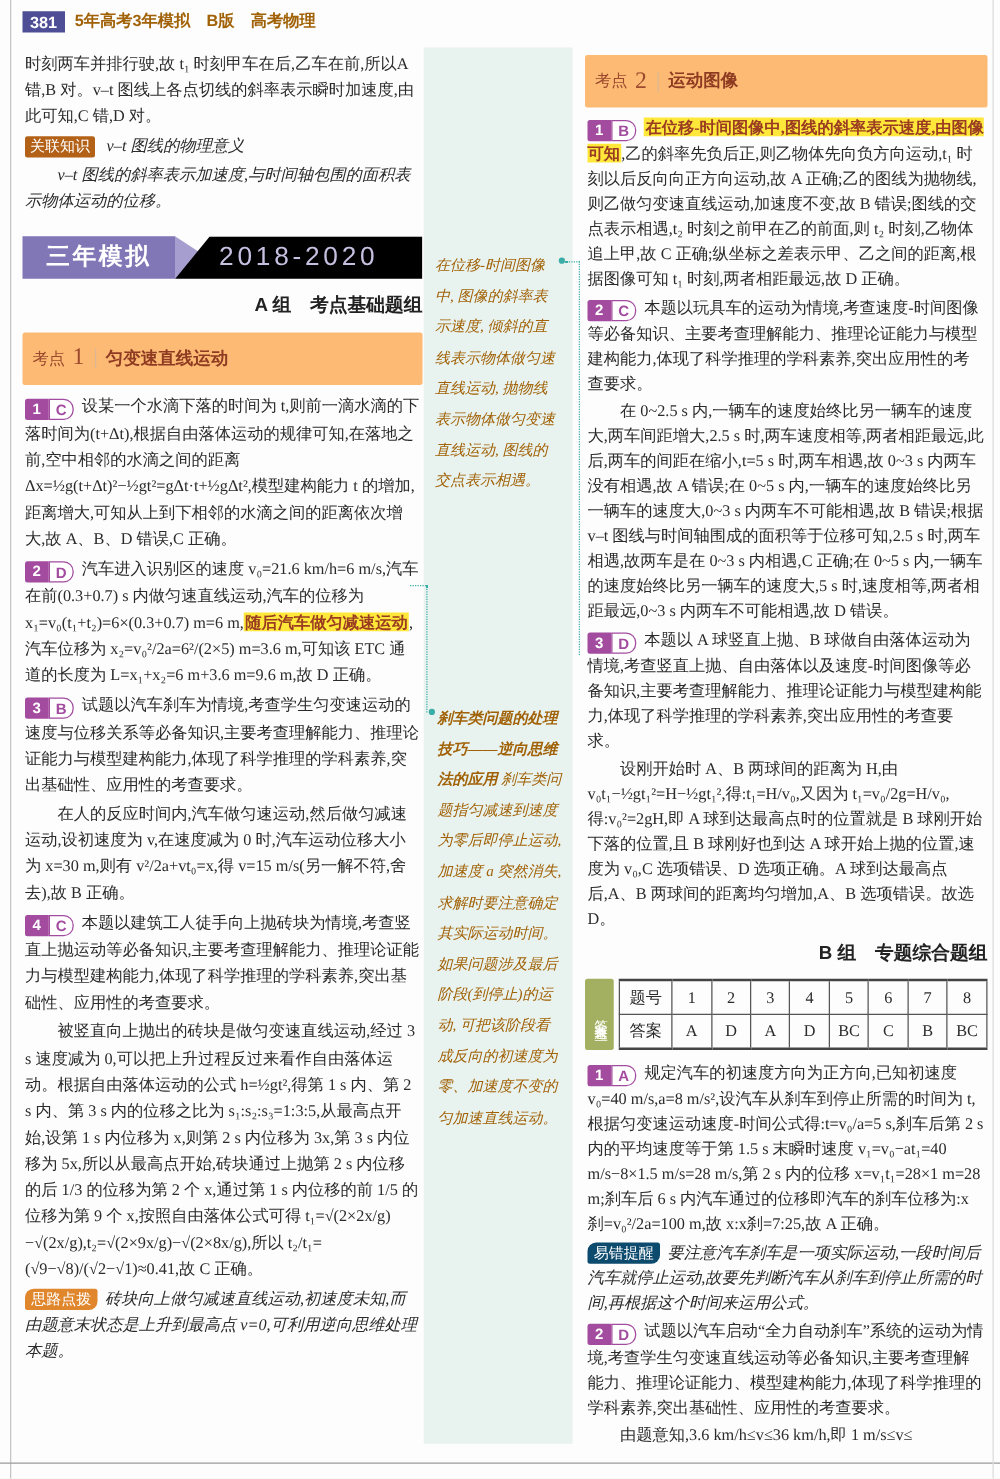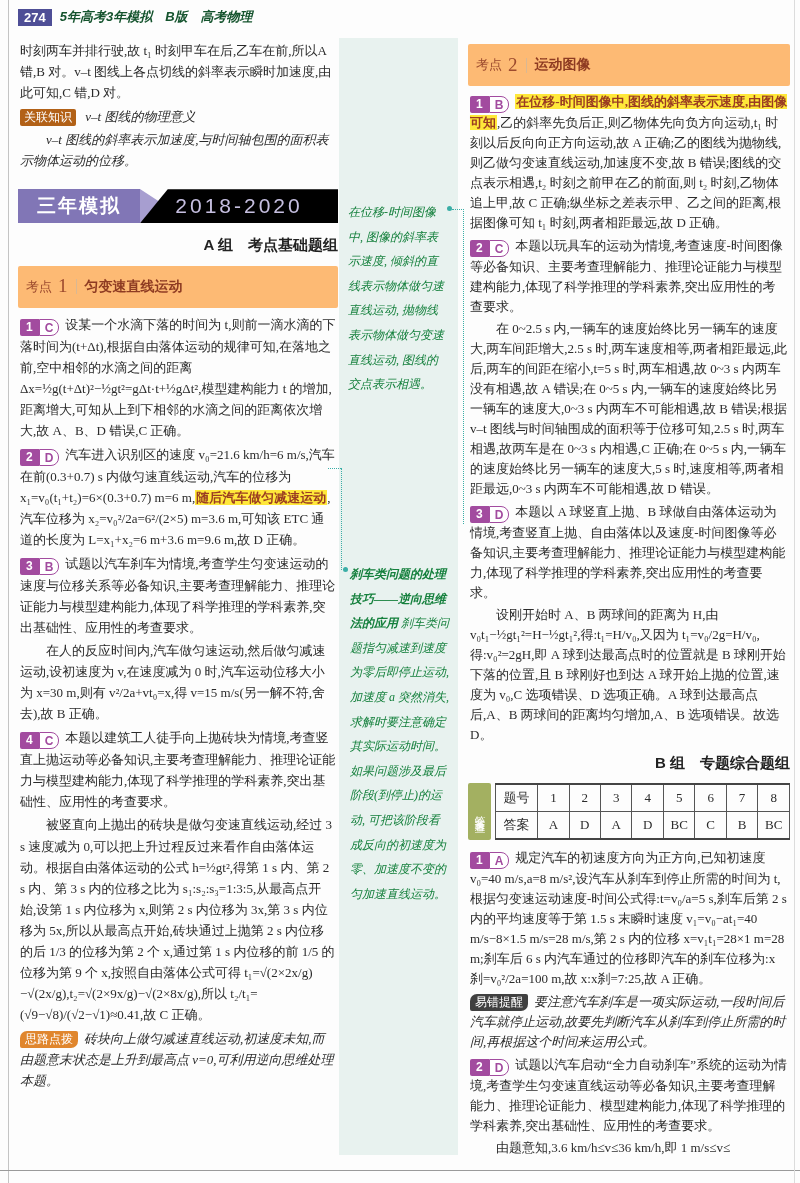--- a/index.html
+++ b/index.html
@@ -6,42 +6,42 @@
   .page{position:relative;width:800px;height:1183px;background:#fdfdfd;overflow:hidden;
         font-family:"Liberation Serif","DejaVu Serif",serif;color:#2b2b2b;}
   .edge-left{position:absolute;left:8px;top:0;width:1px;height:1183px;background:#c4c4c4;}
   .edge-bottom{position:absolute;left:0;top:1170px;width:800px;height:1px;background:#9a9a9a;}
   .edge-right{position:absolute;left:794px;top:0;width:1px;height:1183px;background:#dcdcdc;}
 
   
   .hdr{position:absolute;left:18px;top:8px;display:flex;align-items:center;gap:8px;
        font-family:"Liberation Sans","DejaVu Sans",sans-serif;}
   .pagenum{background:#4e4e96;color:#fff;font-weight:bold;font-size:13px;padding:1px 6px;}
-  .booktitle{font-size:13px;font-weight:bold;color:#14532d;font-style:italic;}
+  .booktitle{font-size:13px;font-weight:bold;color:#a16207;}
 
   
   .col-left{position:absolute;left:18px;top:38px;width:320px;font-size:13px;line-height:1.62;}
   .col-right{position:absolute;left:468px;top:40px;width:322px;font-size:13px;line-height:1.54;}
   .mid-strip{position:absolute;left:339px;top:38px;width:119px;height:1117px;background:#e8f2ef;}
-  .note{position:absolute;width:100px;font-size:12px;line-height:2.05;color:#15803d;
+  .note{position:absolute;width:100px;font-size:12px;line-height:2.05;color:#a16207;
         font-style:italic;}
   .note1{left:348px;top:200px;}
   .note2{left:350px;top:562px;}
   .note-title{font-weight:bold;}
 
   p{margin:2px;}
   .ind{text-indent:2em;}
   .sp{margin-top:3px;}
 
   
   .kbadge{display:inline-block;background:#b26117;color:#fff;font-size:12px;line-height:17px;
           padding:0 4px;border-radius:2px;margin-right:6px;font-family:"Liberation Sans",sans-serif;}
   .tipbadge{display:inline-block;background:#e0862d;color:#fff;font-size:12px;line-height:17px;
           padding:0 5px;border-radius:7px 2px 7px 2px;margin-right:6px;font-family:"Liberation Sans",sans-serif;}
-  .warnbadge{display:inline-block;background:#404040;color:#fff;font-size:12px;line-height:17px;
+  .warnbadge{display:inline-block;background:#0c4a6e;color:#fff;font-size:12px;line-height:17px;
           padding:0 5px;border-radius:7px 2px 7px 2px;margin-right:6px;font-family:"Liberation Sans",sans-serif;}
   .italicrun{font-style:italic;}
 
   .qtag{display:inline-flex;vertical-align:-2px;margin-right:6px;height:17px;
         font-family:"Liberation Sans",sans-serif;font-size:12px;font-weight:bold;line-height:17px;}
   .qnum{background:#a24b9f;color:#fff;padding:0 6px;border-radius:2px 0 0 2px;}
   .qans{border:1px solid #a24b9f;color:#a24b9f;background:#fff;padding:0 5px;
         border-radius:0 8px 8px 0;}
 
   .hl{background:#ffe83a;color:#9a3c22;font-weight:bold;padding:0 1px;}
@@ -85,21 +85,21 @@
 </style>
 </head>
 <body>
 
 <div class="page">
   <div class="edge-left"></div>
   <div class="edge-bottom"></div>
   <div class="edge-right"></div>
 
   <div class="hdr">
-    <span class="pagenum">274</span>
+    <span class="pagenum">381</span>
     <span class="booktitle">5年高考3年模拟　B版　高考物理</span>
   </div>
 
   <div class="mid-strip"></div>
   <div class="note note1">在位移-时间图像中, 图像的斜率表示速度, 倾斜的直线表示物体做匀速直线运动, 抛物线表示物体做匀变速直线运动, 图线的交点表示相遇。</div>
   <div class="note note2">
     <span class="note-title">刹车类问题的处理技巧——逆向思维法的应用</span>
     <span>刹车类问题指匀减速到速度为零后即停止运动, 加速度 a 突然消失, 求解时要注意确定其实际运动时间。如果问题涉及最后阶段(到停止)的运动, 可把该阶段看成反向的初速度为零、加速度不变的匀加速直线运动。</span>
   </div>
 

